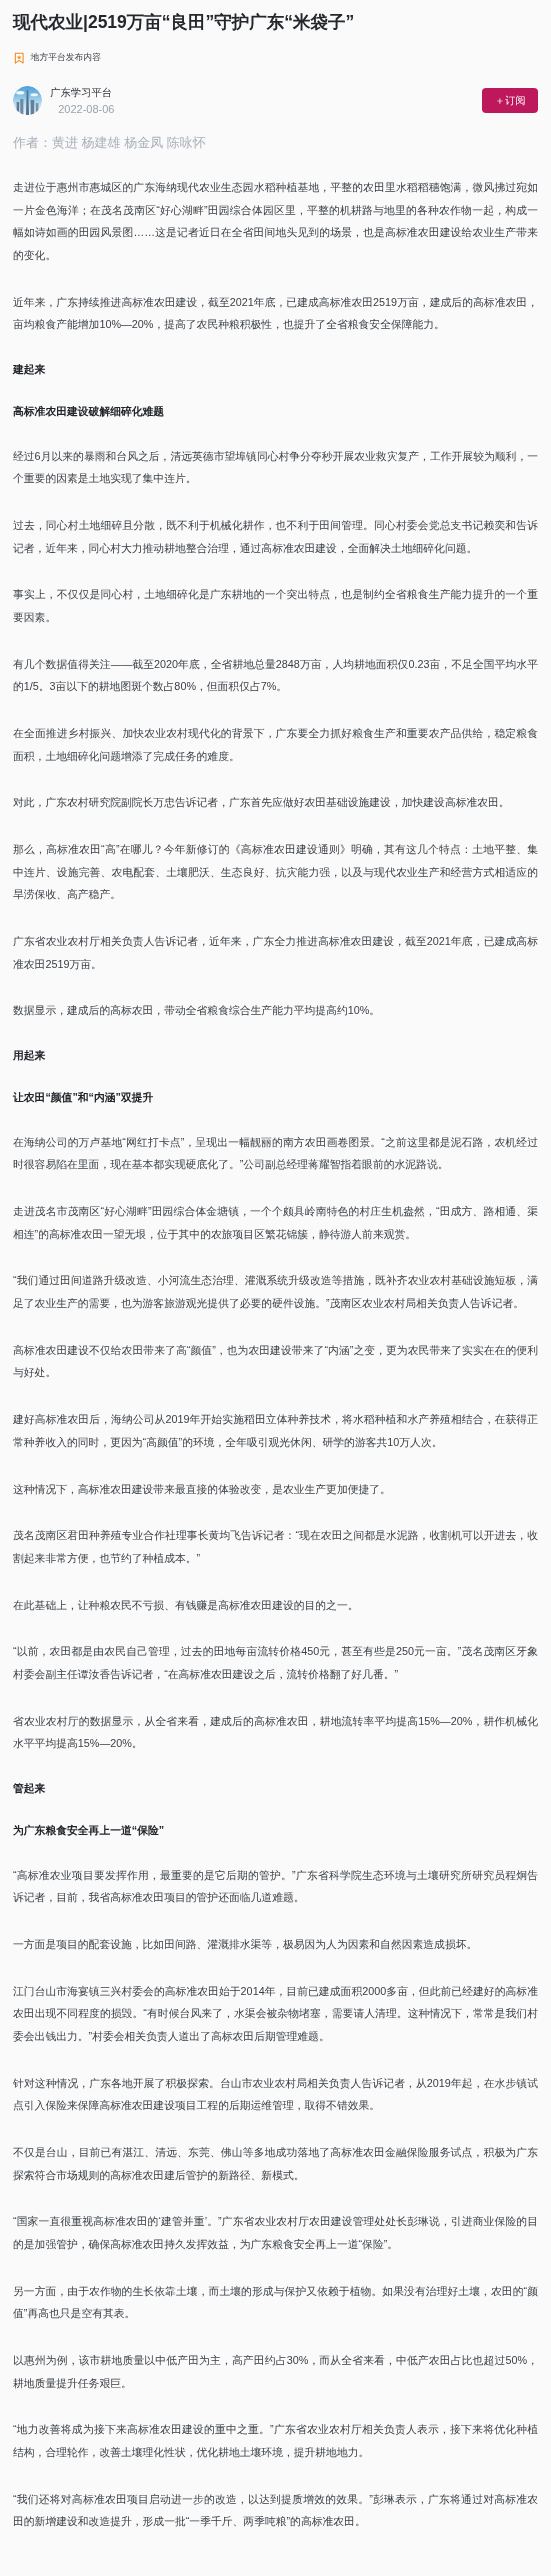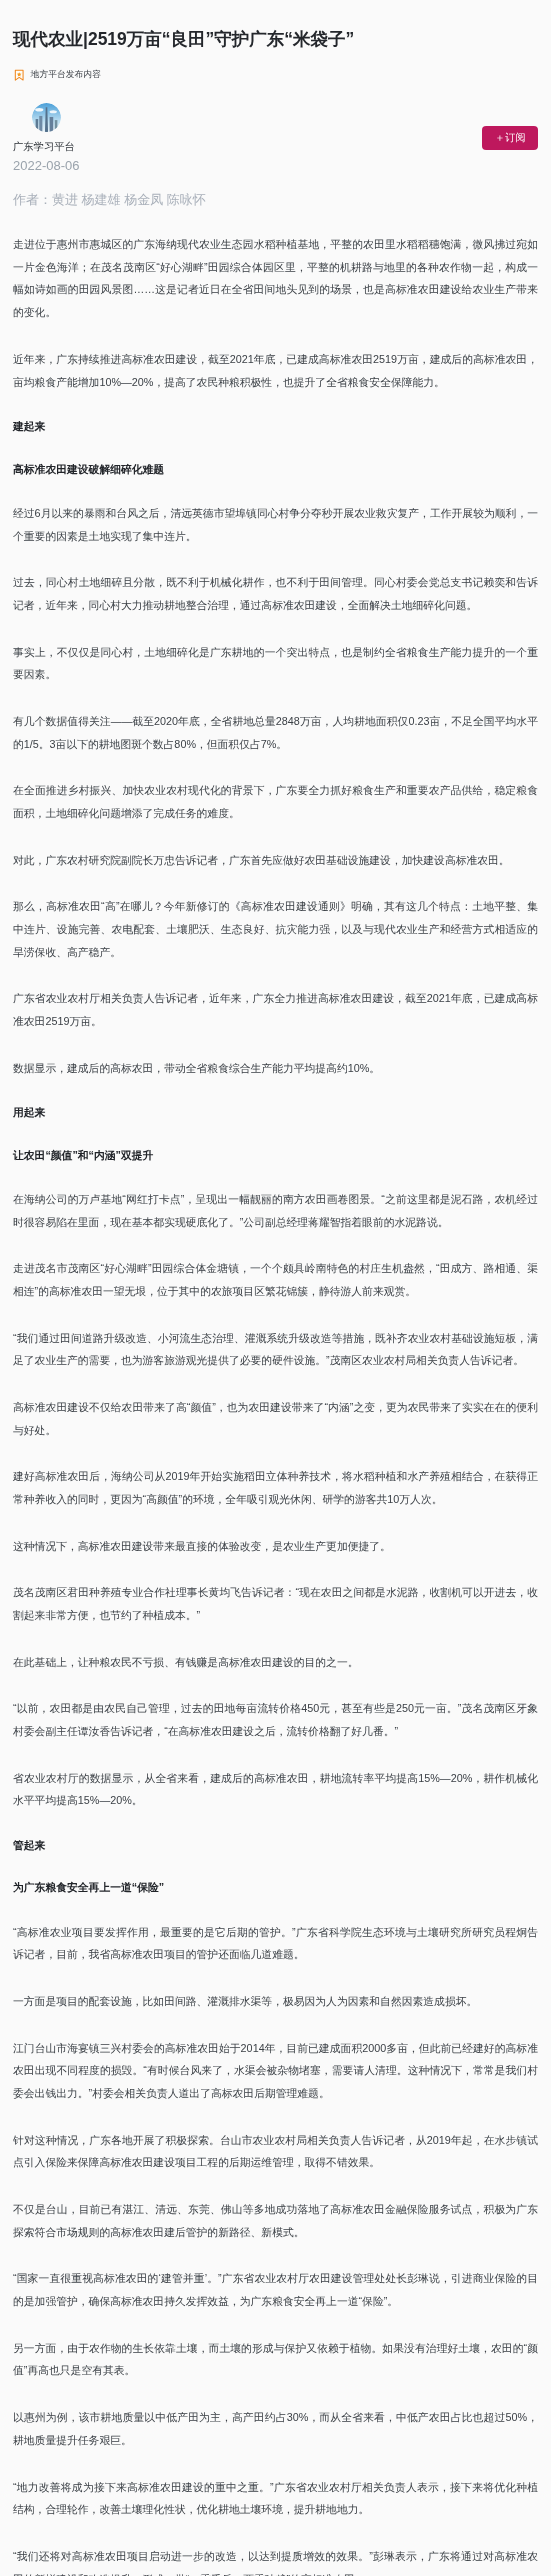--- a/index.html
+++ b/index.html
@@ -1,30 +1,30 @@
 <!DOCTYPE html>
 <html style="font-size:8.2px"><head>
 <meta charset="utf-8">
 <style>
   html, body { margin:0; padding:0; background:#fafafa; }
   body { font-family:"Liberation Sans","DejaVu Sans",sans-serif; color:#333; }
   .container { width:551px; margin:0 auto; padding:0 13px 28px; box-sizing:border-box; }
 
-  .title { font-size:17.5px; font-weight:700; color:#24272c; margin:0; padding-top:27px; line-height:1.45; }
+  .title { font-size:17.5px; font-weight:700; color:#24272c; margin:0; padding-top:10px; line-height:1.45; }
 
   .badge-row { display:flex; align-items:center; gap:5.2px; margin-top:16.5px; }
   .badge-row svg { display:block; }
   .badge-label { font-size:8.8px; color:#3a3f45; }
 
   .pub-row { display:flex; align-items:center; justify-content:space-between; margin-top:21.6px; }
-  .pub-left { display:flex; align-items:center; gap:8.2px;flex-direction:column; }
+  .pub-left { display:flex; align-items:center; gap:8.2px; }
   .avatar { width:29px; height:29px; border-radius:50%; overflow:hidden; flex:0 0 auto; }
   .avatar svg { display:block; }
   .pub-name { font-size:10.3px; color:#2b3036; }
-  .pub-date { font-size:13px; color:#9aa3ac; margin-top:3.6px; }
+  .pub-date { font-size:11px; color:#9aa3ac; margin-top:3.6px;margin-left:8px; }
   .subscribe-btn { background:#be185d; color:#ffffff; font-size:10.3px; padding:5.2px 12.4px;
                    border:none; border-radius:4.1px; cursor:pointer; font-family:inherit; }
 
   .byline { margin-top:18.5px; color:#a9b0ba; font-size:13px; }
 
   .article { margin-top:7.2px; }
   .blk-p { font-size:10.8px; line-height:2.1; color:#3b4046; text-align:justify; margin:24px 0; }
   .blk-h { font-size:10.8px; line-height:1.7; color:#22252a; font-weight:700; margin:24px 0; }
 </style>
 </head>

